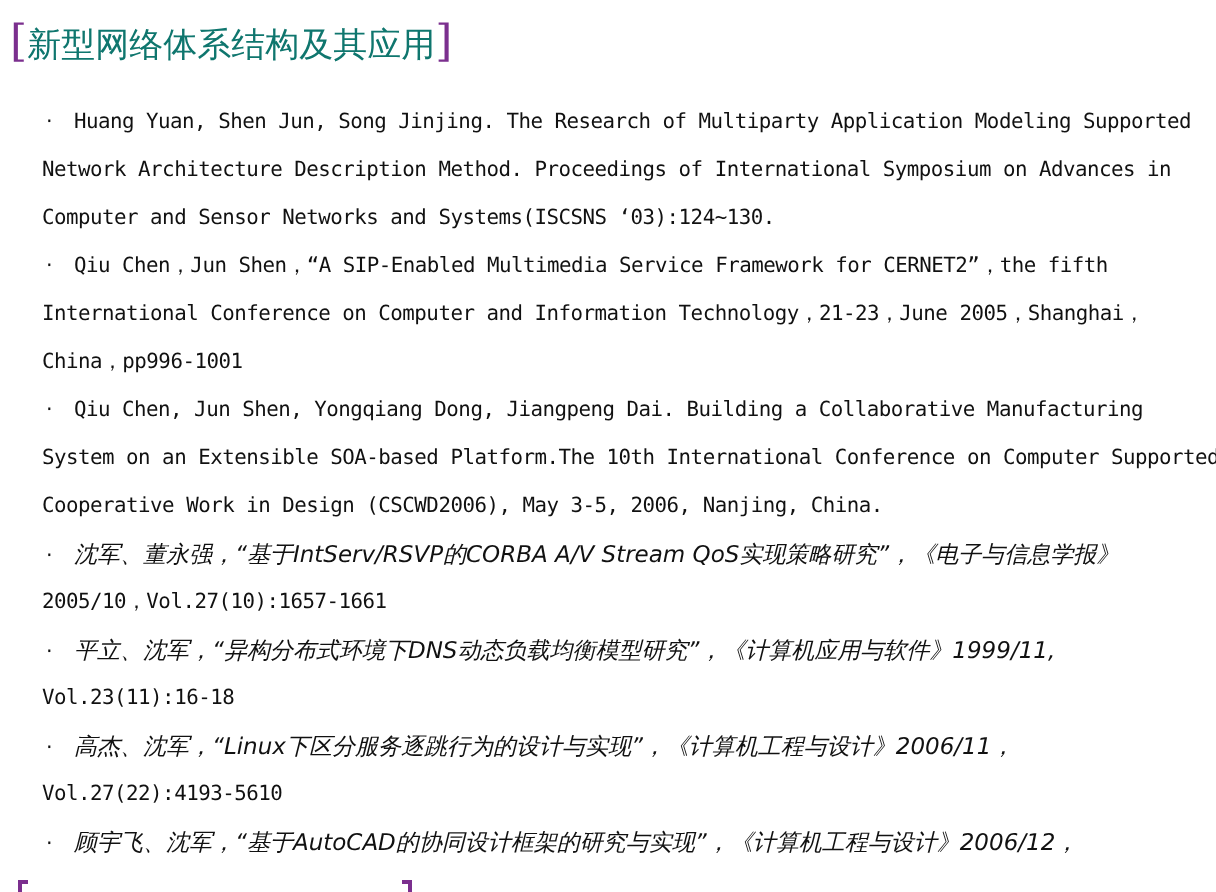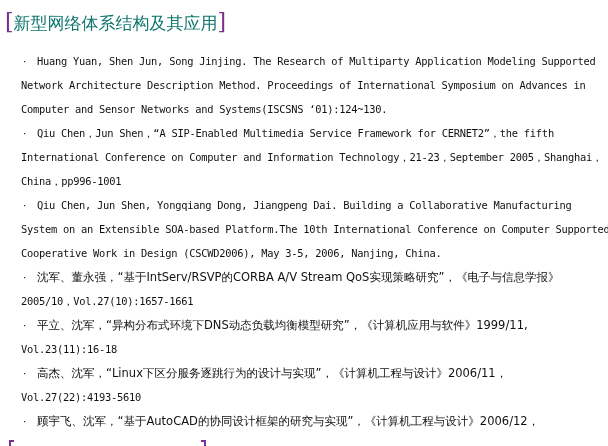--- a/index.html
+++ b/index.html
@@ -67,20 +67,21 @@
       display: inline-block;
       width: 14px;
       text-align: left;
       padding-left: 2px;
       font-family: "DejaVu Sans", sans-serif;
     }
     .ref-line .cjk {
       font-family: "DejaVu Sans", "Liberation Sans", sans-serif;
       font-size: 11.5px;
       letter-spacing: 0px;
+      font-style: italic;
     }
     .next-header {
       position: absolute;
       left: 5px;
       top: 440px;
       width: 200px;
       height: 10px;
     }
     .next-header .b1, .next-header .b2 {
       position: absolute;
@@ -99,26 +100,26 @@
 <div class="section">
   <div class="section-header">
     <span class="bracket">[</span><span class="title">新型网络体系结构及其应用</span><span class="bracket">]</span>
   </div>
 
   <ul class="ref-list">
 
     <li class="ref-item">
       <div class="ref-line"><span class="bullet">·</span><span>Huang Yuan, Shen Jun, Song Jinjing. The Research of Multiparty Application Modeling Supported</span></div>
       <div class="ref-line"><span>Network Architecture Description Method. Proceedings of International Symposium on Advances in</span></div>
-      <div class="ref-line"><span>Computer and Sensor Networks and Systems(ISCSNS ‘01):124~130.</span></div>
+      <div class="ref-line"><span>Computer and Sensor Networks and Systems(ISCSNS ‘03):124~130.</span></div>
     </li>
 
     <li class="ref-item">
       <div class="ref-line"><span class="bullet">·</span><span>Qiu Chen，Jun Shen，“A SIP-Enabled Multimedia Service Framework for CERNET2”，the fifth</span></div>
-      <div class="ref-line"><span>International Conference on Computer and Information Technology，21-23，September 2005，Shanghai，</span></div>
+      <div class="ref-line"><span>International Conference on Computer and Information Technology，21-23，June 2005，Shanghai，</span></div>
       <div class="ref-line"><span>China，pp996-1001</span></div>
     </li>
 
     <li class="ref-item">
       <div class="ref-line"><span class="bullet">·</span><span>Qiu Chen, Jun Shen, Yongqiang Dong, Jiangpeng Dai. Building a Collaborative Manufacturing</span></div>
       <div class="ref-line"><span>System on an Extensible SOA-based Platform.The 10th International Conference on Computer Supported</span></div>
       <div class="ref-line"><span>Cooperative Work in Design (CSCWD2006), May 3-5, 2006, Nanjing, China.</span></div>
     </li>
 
     <li class="ref-item">

